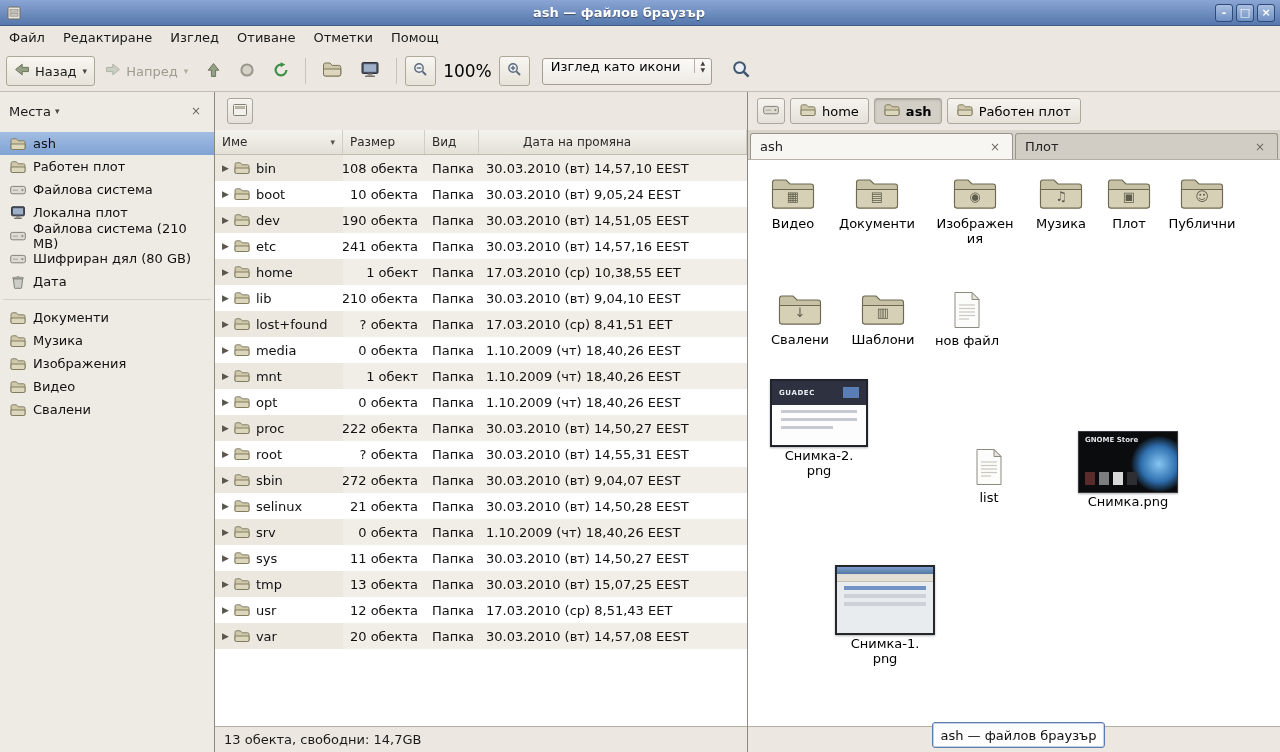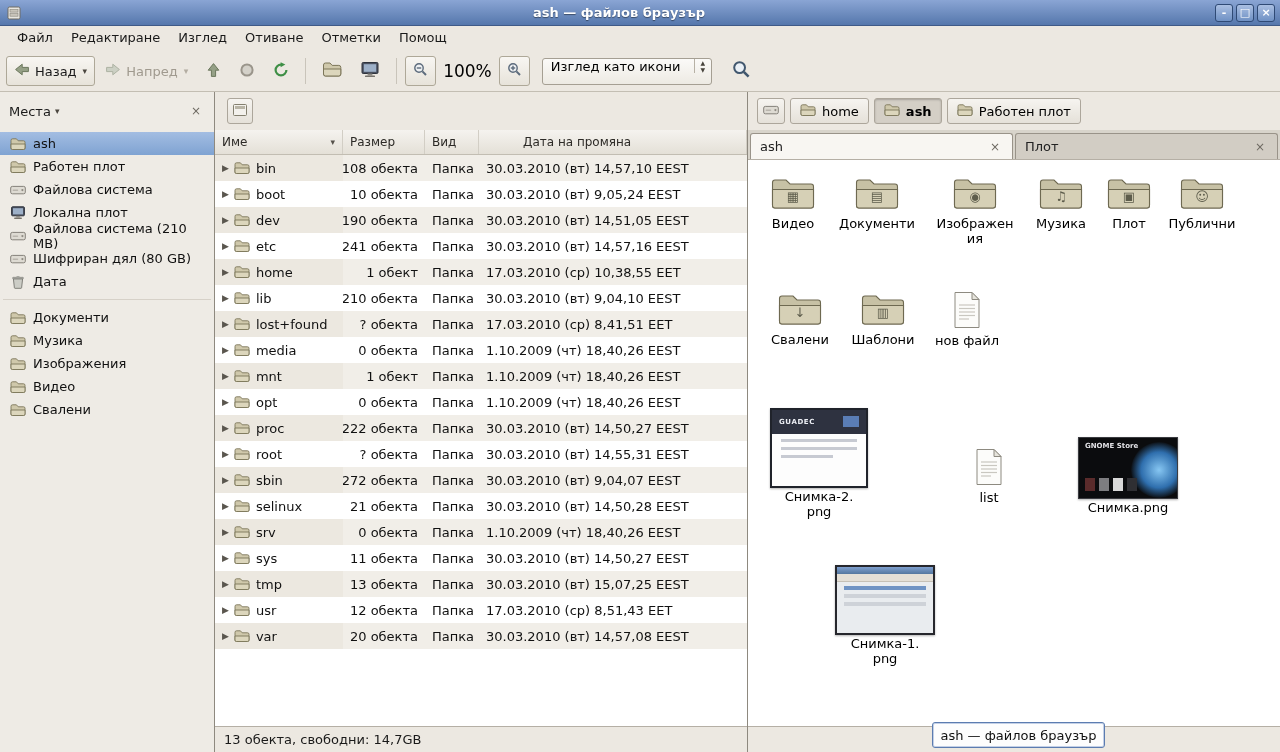--- a/index.html
+++ b/index.html
@@ -11,21 +11,21 @@
               display:flex; align-items:center; padding:0 5px; }
   .tb-appicon { width:18px; height:18px; display:flex; align-items:center; justify-content:center; }
   .tb-title { flex:1; text-align:center; color:#fff; font-weight:bold; font-size:13px;
               text-shadow:0 1px 1px rgba(0,0,0,.45); }
   .tb-btns { display:flex; gap:3px; }
   .wbtn { width:18px; height:18px; border:1px solid #2f4a75; border-radius:3px;
           background:linear-gradient(#aabfe2,#6f91c4); color:#fff; font-size:11px; font-weight:bold;
           line-height:15px; text-align:center; cursor:default; }
 
   
-  .menubar { height:25px; display:flex; align-items:stretch; padding-left:8px; background:#ece8e1; }
+  .menubar { height:25px; display:flex; align-items:stretch; padding-left:0; background:#ece8e1; }
   .menu-item { padding:4px 9px 0; font-size:13px; color:#1a1a1a; }
 
   
   .toolbar { height:41px; display:flex; align-items:center; padding:0 6px; gap:2px;
              background:#ece8e1; border-bottom:1px solid #c3beb3; }
   .tbtn { display:flex; align-items:center; gap:5px; padding:5px 7px; border:1px solid transparent;
           border-radius:3px; font-size:13px; color:#1a1a1a; }
   .tbtn.raised { border-color:#aea898; background:linear-gradient(#f8f6f2,#e7e3da); }
   .tbtn.disabled { color:#a09a8f; }
   .dd { font-size:9px; color:#4a463f; margin-left:1px; }
@@ -754,21 +754,21 @@
                 <path d="M20 1.5 L27 8.5 H20 Z" fill="#e6e4dc" stroke="#8d8a80"></path>
                 <g stroke="#c9c7c0" stroke-width="1.2">
                   <line x1="7" y1="14" x2="23" y2="14"></line>
                   <line x1="7" y1="17.5" x2="23" y2="17.5"></line>
                   <line x1="7" y1="21" x2="23" y2="21"></line>
                   <line x1="7" y1="24.5" x2="23" y2="24.5"></line>
                   <line x1="7" y1="28" x2="17" y2="28"></line>
                 </g>
               </svg></span><div class="iv-label">нов файл</div></div>
           <div class="iv-item" style="left: 19px; top: 219px; width: 104px;">
-            <div class="thumb web" style="width: 98px; height: 80px; margin-top: 29px;">
+            <div class="thumb web" style="width: 98px; height: 68px;">
               <div class="thw-head">
                 <span class="thw-cap">GUADEC</span>
               </div>
               <div class="thw-body">
                 <div class="thw-line"></div>
                 <div class="thw-line"></div>
                 <div class="thw-line short"></div>
               </div>
             </div>
             <div class="iv-label">Снимка-2.
@@ -778,21 +778,21 @@
                 <path d="M3 1.5 H20 L27 8.5 V36.5 H3 Z" fill="#fcfcfa" stroke="#8d8a80"></path>
                 <path d="M20 1.5 L27 8.5 H20 Z" fill="#e6e4dc" stroke="#8d8a80"></path>
                 <g stroke="#c9c7c0" stroke-width="1.2">
                   <line x1="7" y1="14" x2="23" y2="14"></line>
                   <line x1="7" y1="17.5" x2="23" y2="17.5"></line>
                   <line x1="7" y1="21" x2="23" y2="21"></line>
                   <line x1="7" y1="24.5" x2="23" y2="24.5"></line>
                   <line x1="7" y1="28" x2="17" y2="28"></line>
                 </g>
               </svg></span><div class="iv-label">list</div></div>
-          <div class="iv-item" style="left: 327px; top: 277px; width: 106px;">
+          <div class="iv-item" style="left: 327px; top: 271px; width: 106px;">
             <div class="thumb store" style="width: 100px; height: 62px;">
               <span class="ths-cap">GNOME Store</span>
               <div class="ths-glow"></div>
               <div class="ths-items">
                 <i></i>
                 <i></i>
                 <i></i>
                 <i></i>
               </div>
             </div>

